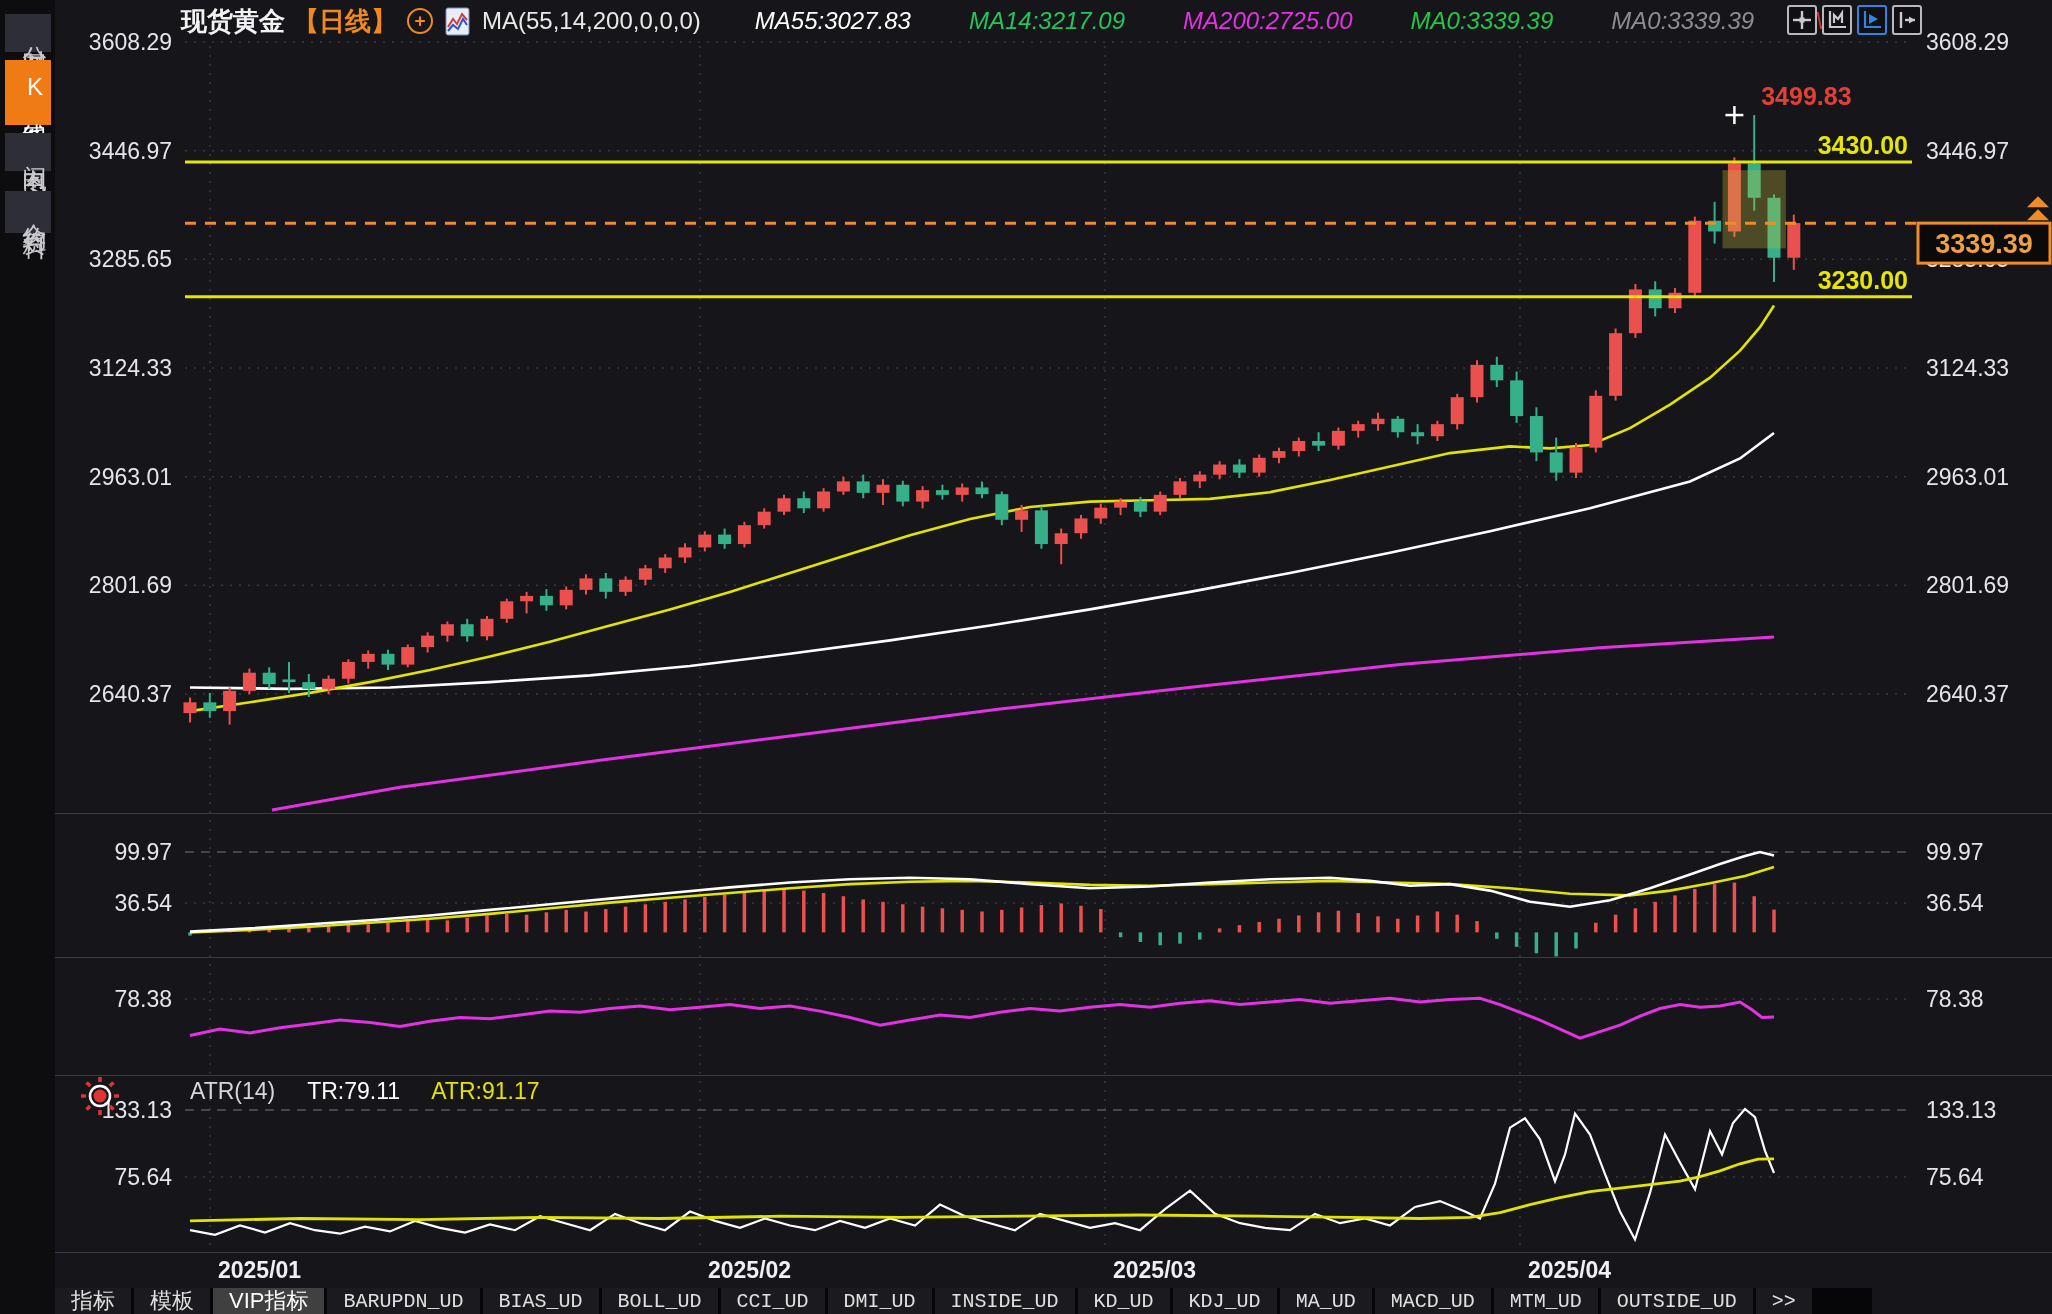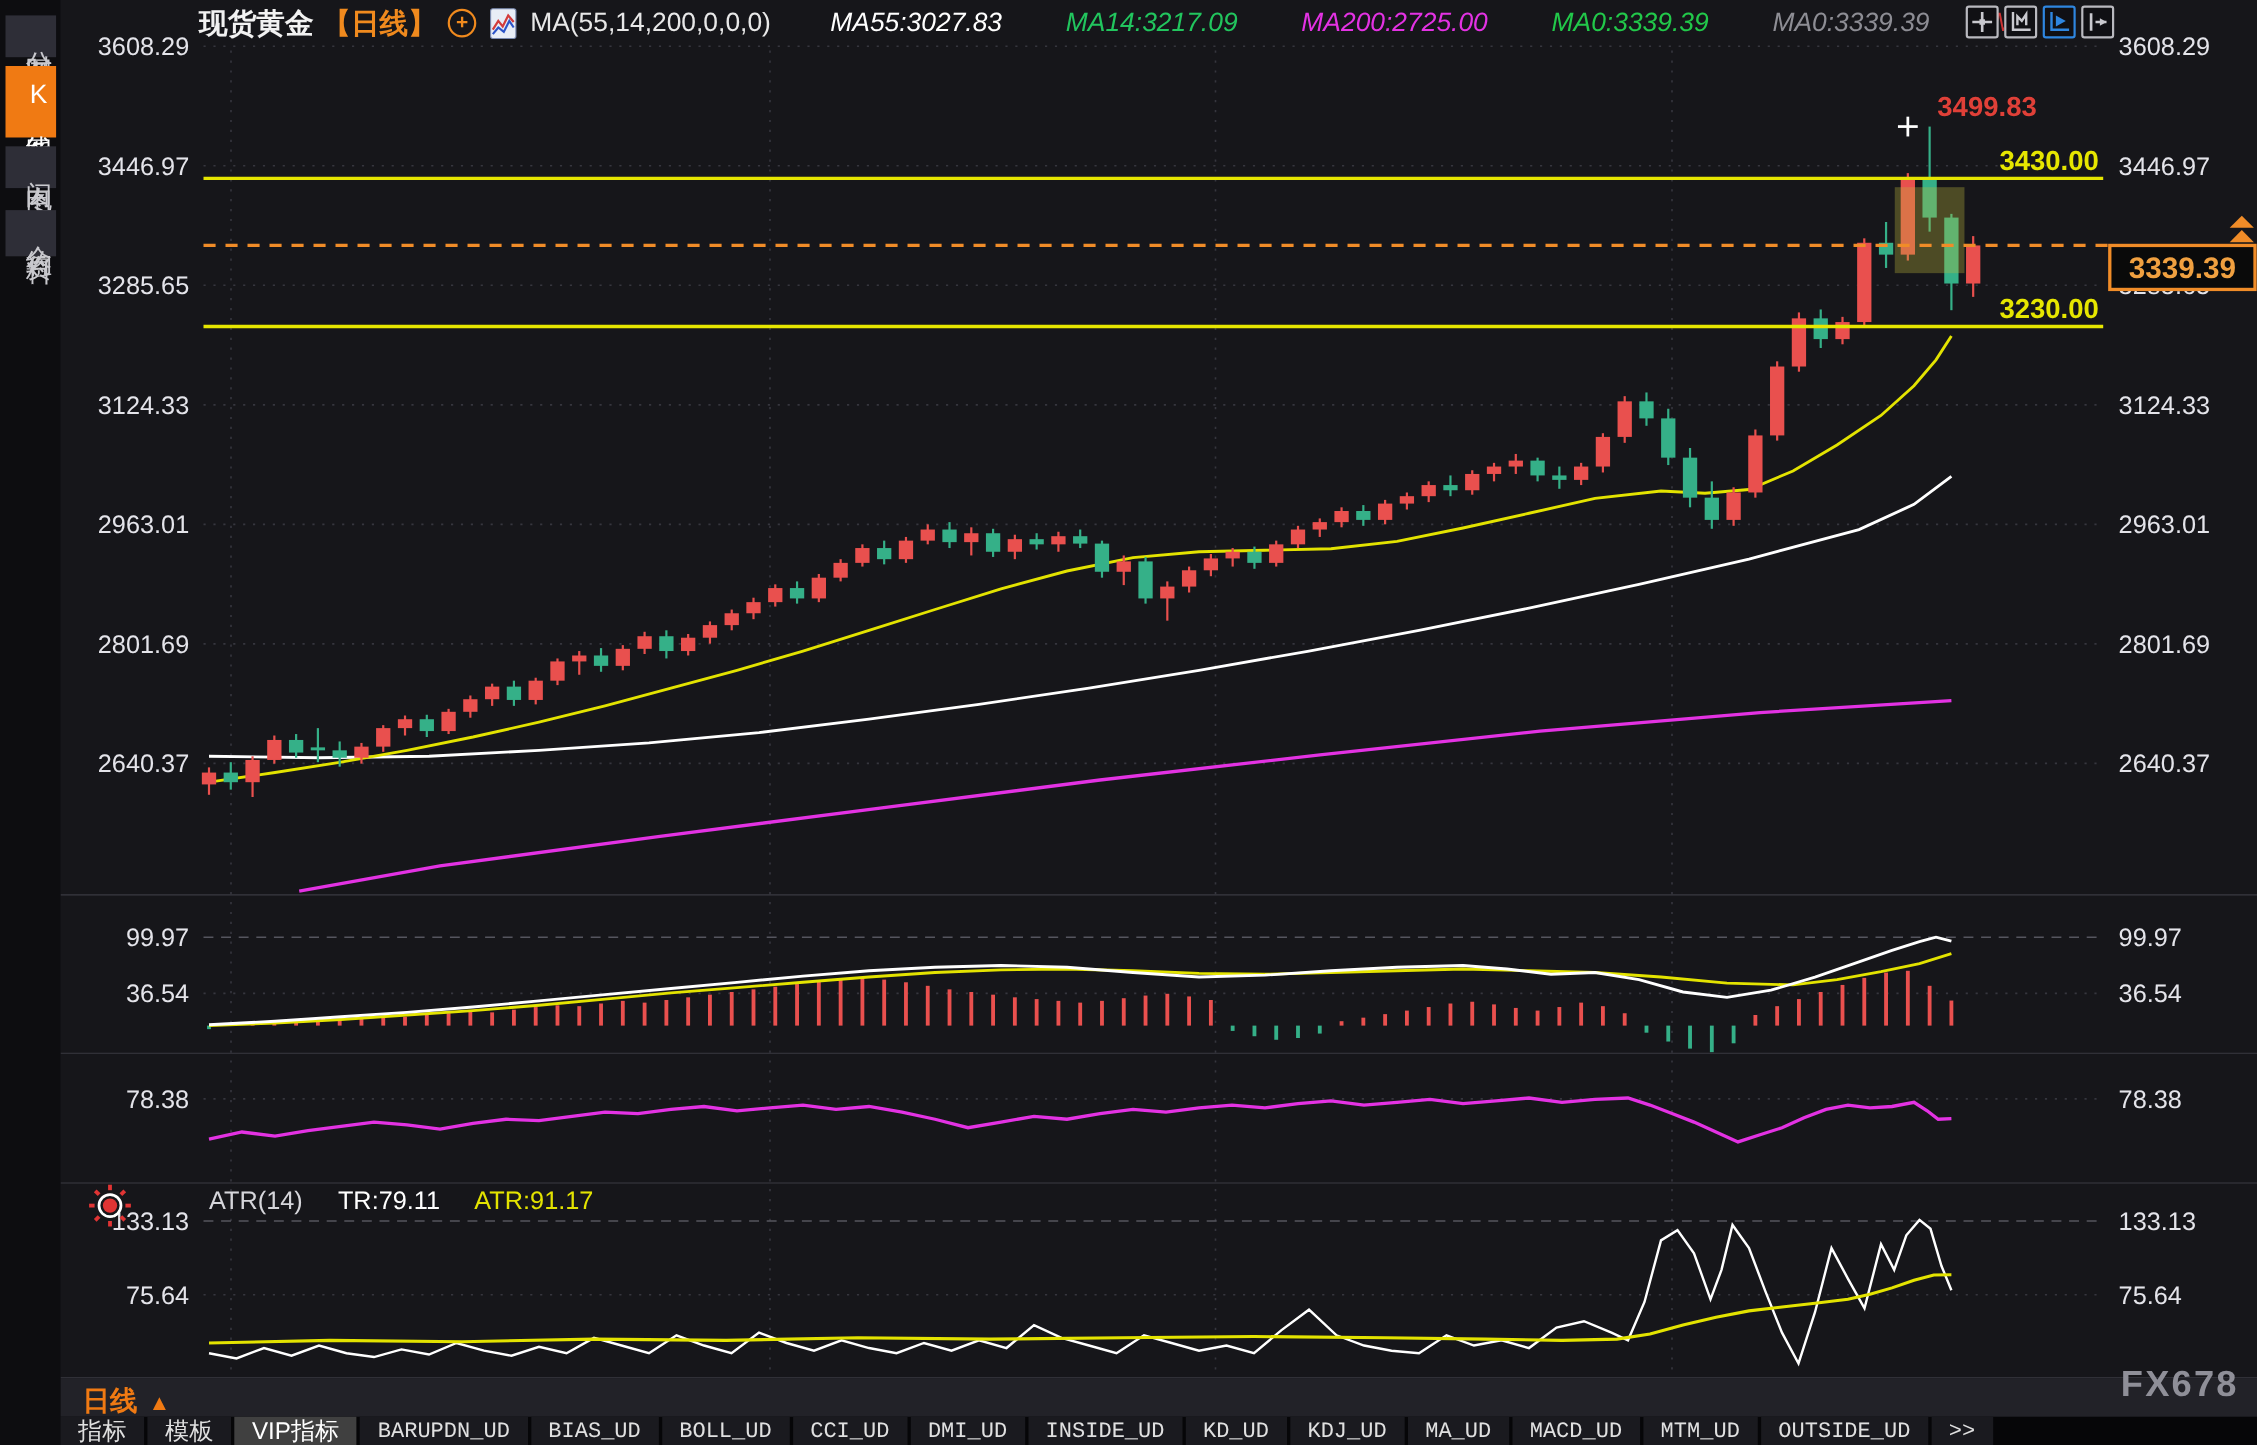--- a/index.html
+++ b/index.html
@@ -31,21 +31,21 @@
   .panel-row{position:absolute;left:190px;font-size:23px;white-space:nowrap;z-index:4;}
   .panel-row span{margin-right:26px;}
   .c-name{color:#d5d5da;} .c-white{color:#ffffff;} .c-yellow{color:#e3e300;}
   .c-magenta{color:#e332e3;}
   
   #axisband{position:absolute;left:55px;top:1253px;width:1997px;height:35px;background:#222228;z-index:3;}
   #periodtag{position:absolute;left:20px;top:4px;color:#f07a13;font-size:25px;font-weight:bold;cursor:pointer;}
   #periodtag .tri{color:#f07a13;font-size:20px;margin-left:10px;}
   #watermark{position:absolute;left:1873px;top:-14px;color:#8f8f98;font-size:33px;font-weight:bold;letter-spacing:2px;z-index:8;}
   
-  #tabbar{position:absolute;left:55px;top:1288px;width:1997px;height:26px;background:#060608;
+  #tabbar{position:absolute;left:55px;top:1288px;width:1817px;height:26px;background:#060608;
           display:flex;align-items:stretch;z-index:6;}
   .tab{background:#1a1a1f;color:#e0e0e0;font-size:20px;display:flex;align-items:center;
        padding:0 16px;margin-right:3px;cursor:pointer;font-family:"Liberation Mono","DejaVu Sans Mono",monospace;}
   .tab.cn{font-family:"Liberation Sans","DejaVu Sans",sans-serif;font-size:22px;}
   .tab.active{background:#404040;color:#fff;font-weight:normal;}
   svg text{font-family:"Liberation Sans","DejaVu Sans",sans-serif;}
 </style>
 </head>
 <body>
 
@@ -116,26 +116,20 @@
         </svg>
     </div>
   </div>
 
   <div class="panel-row" style="top:1078px;">
     <span class="c-name">ATR(14)</span>
     <span class="c-white">TR:79.11</span>
     <span class="c-yellow">ATR:91.17</span>
   </div>
 
-  <div id="axisband">
-    <div id="periodtag">
-      <span>日线</span><span class="tri">▲</span>
-    </div>
-    <div id="watermark">FX678</div>
-  </div>
 
   <div id="tabbar">
       <div class="tab cn">指标</div>
       <div class="tab cn">模板</div>
       <div class="tab cn active">VIP指标</div>
       <div class="tab">BARUPDN_UD</div>
       <div class="tab">BIAS_UD</div>
       <div class="tab">BOLL_UD</div>
       <div class="tab">CCI_UD</div>
       <div class="tab">DMI_UD</div>

